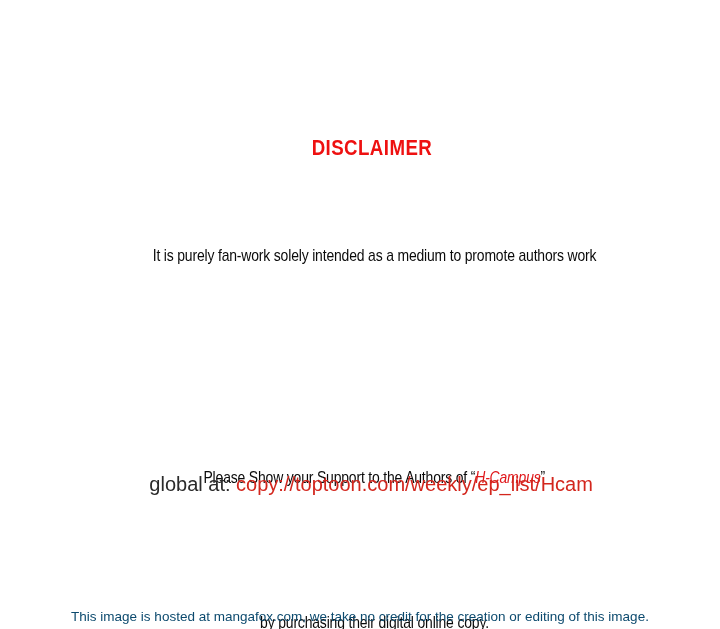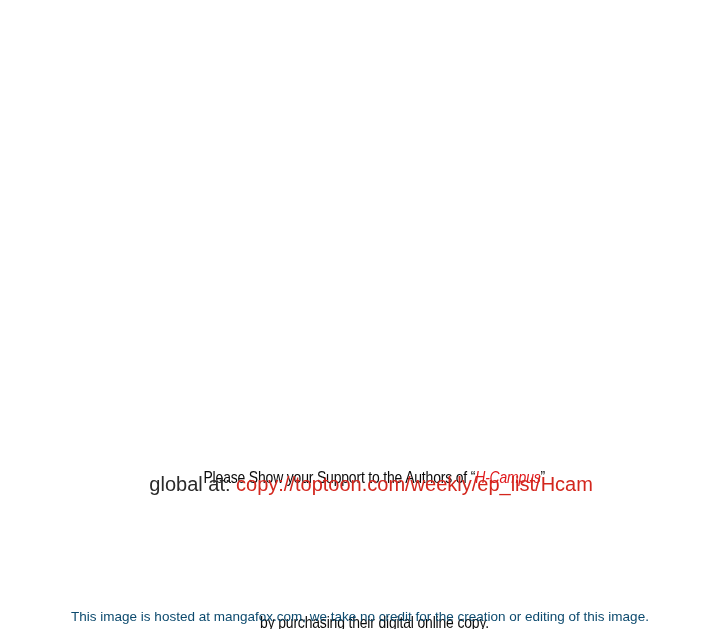--- a/index.html
+++ b/index.html
@@ -32,22 +32,28 @@
   .bline { display:block; }
   em { font-style:italic; }
   .hcampus { font-style:italic; }
   .url { text-decoration:none; cursor:pointer; }
 </style>
 </head>
 <body>
 
 <div class="page">
 
+  <div class="block title-block">
+    <span class="cond" style="color: rgb(238, 17, 17);">DISCLAIMER</span>
+  </div>
 
   <div class="block body-block">
+    <span class="bline">
+      <span class="cond">It is purely fan-work solely intended as a medium to promote authors work</span>
+    </span>
     
   </div>
 
   <div class="block support-block">
     <span class="bline">
       <span class="cond"><span>Please Show your Support to the Authors of “</span><span class="hcampus" style="color: rgb(224, 24, 28);">H-Campus</span><span>”</span></span>
     </span>
     <span class="bline">
       <span class="cond">by purchasing their digital online copy.</span>
     </span>

